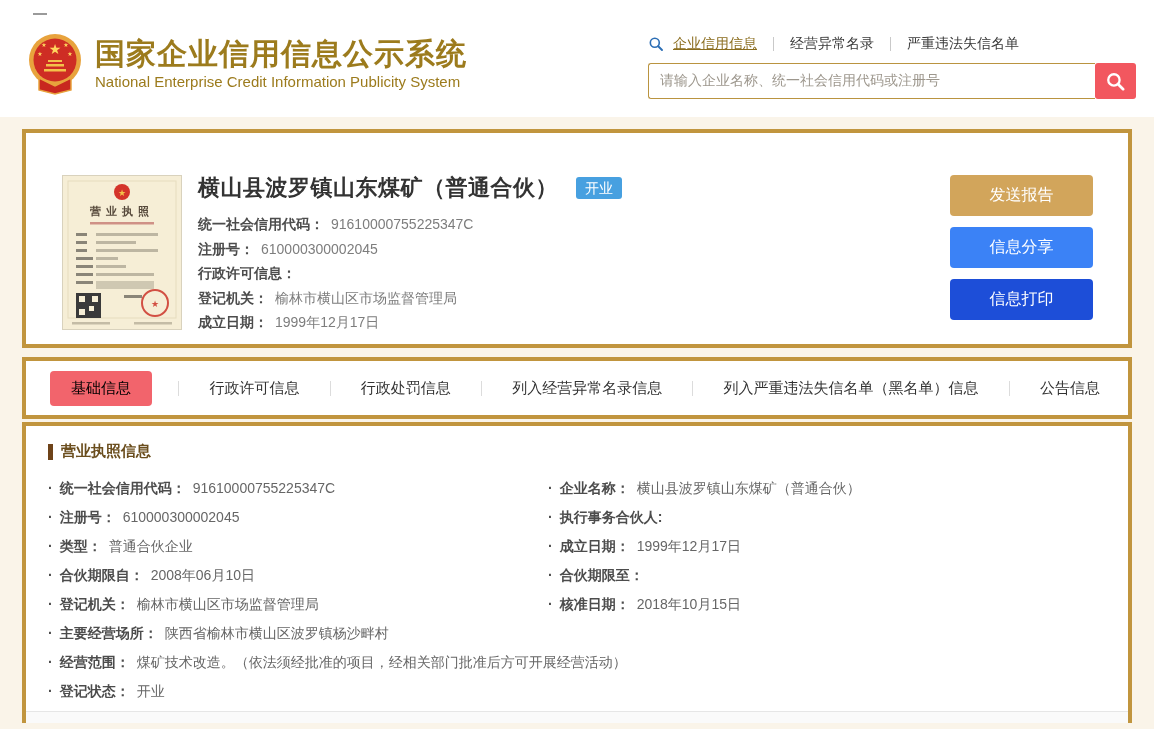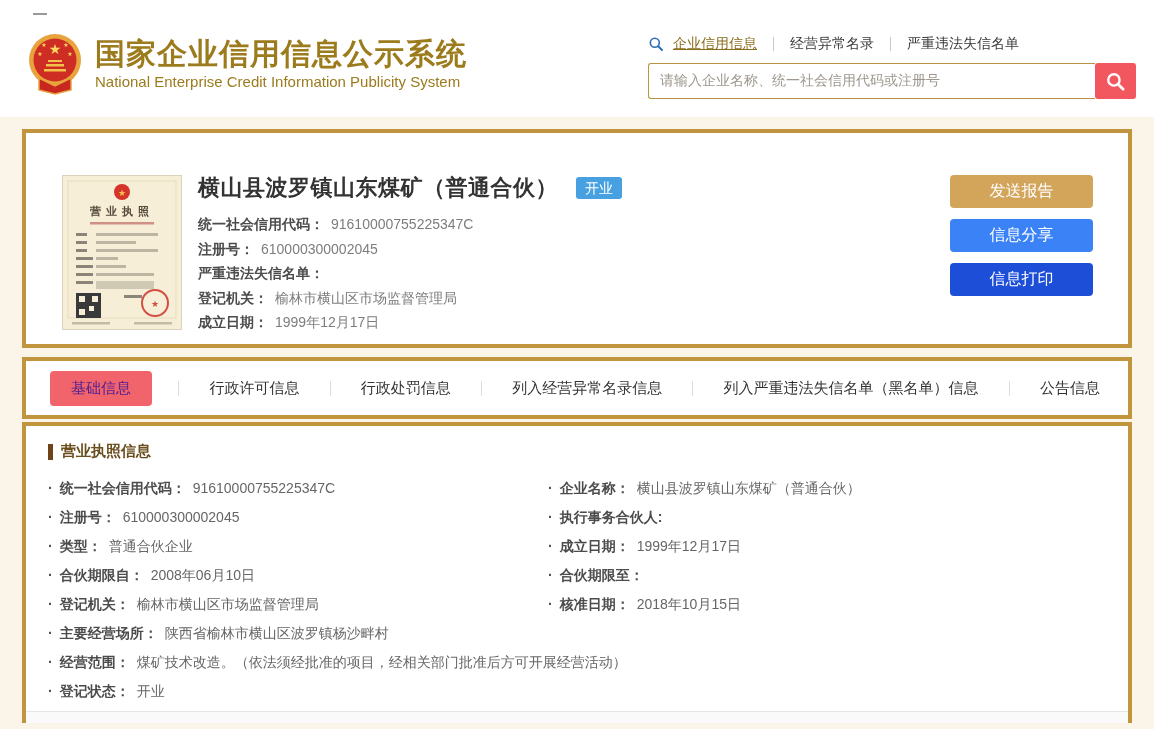--- a/index.html
+++ b/index.html
@@ -36,29 +36,29 @@
   .license-thumb { position: absolute; left: 36px; top: 42px; width: 120px; height: 155px; }
   .company-info { position: absolute; left: 172px; top: 40px; }
   .company-title-row { display: flex; align-items: center; }
   .company-name { font-size: 22px; font-weight: bold; color: #333; letter-spacing: 0.5px; }
   .status-badge { margin-left: 18px; background: #47a0e0; color: #fff; font-size: 14px; padding: 4px 9px; border-radius: 3px; line-height: 1; }
   .company-fields { margin-top: 9px; }
   .cfield { line-height: 24.5px; font-size: 14px; white-space: nowrap; }
   .cfield .lbl { font-weight: bold; color: #4c4c4c; }
   .cfield .val { color: #7d7d7d; margin-left: 7px; }
   .action-buttons { position: absolute; right: 35px; top: 42px; display: flex; flex-direction: column; }
-  .act-btn { width: 143px; height: 33px; border: none; border-radius: 4px; color: #fff; font-size: 16px; margin-bottom: 11px; cursor: pointer; font-family: inherit; }
+  .act-btn { width: 143px; height: 41px; border: none; border-radius: 4px; color: #fff; font-size: 16px; margin-bottom: 11px; cursor: pointer; font-family: inherit; }
   .act-btn.b1 { background: #d2a55b; }
   .act-btn.b2 { background: #3b82f6; }
   .act-btn.b3 { background: #1d4ed8; }
 
   
   .tabs-card { margin-top: 9px; height: 62px; display: flex; align-items: center; justify-content: space-between; padding: 0 24px; }
   .tab { font-size: 15px; color: #333; white-space: nowrap; cursor: pointer; padding: 8px 4px; }
-  .tab.active { background: #f2646c; color: #4c1d95; border-radius: 4px; padding: 8px 21px; }
+  .tab.active { background: #f2646c; color: #000000; border-radius: 4px; padding: 8px 21px; }
   .tab-sep { width: 1px; height: 15px; background: #dcdcdc; }
 
   
   .content-card { margin-top: 3px; height: 301px; border-bottom: none; position: relative; padding: 16px 22px 0; }
   .section-title { display: flex; align-items: center; }
   .section-bar { width: 5px; height: 16px; background: #6e4319; margin-right: 8px; }
   .section-text { font-size: 15px; font-weight: bold; color: #6b4e1e; }
   .info-grid { margin-top: 13px; display: grid; grid-template-columns: 500px 1fr; }
   .cell { line-height: 29px; font-size: 14px; white-space: nowrap; }
   .cell::before { content: "·"; font-weight: bold; color: #4c4c4c; margin-right: 7px; }
@@ -163,21 +163,21 @@
         <span class="status-badge">开业</span>
       </div>
       <div class="company-fields">
         <div class="cfield">
           <span class="lbl">统一社会信用代码：</span><span class="val">91610000755225347C</span>
         </div>
         <div class="cfield">
           <span class="lbl">注册号：</span><span class="val">610000300002045</span>
         </div>
         <div class="cfield">
-          <span class="lbl">严重违法失信名单：</span><span class="val"></span>
+          <span class="lbl">行政许可信息：</span><span class="val"></span>
         </div>
         <div class="cfield">
           <span class="lbl">登记机关：</span><span class="val">榆林市横山区市场监督管理局</span>
         </div>
         <div class="cfield">
           <span class="lbl">成立日期：</span><span class="val">1999年12月17日</span>
         </div>
       </div>
     </div>
 

